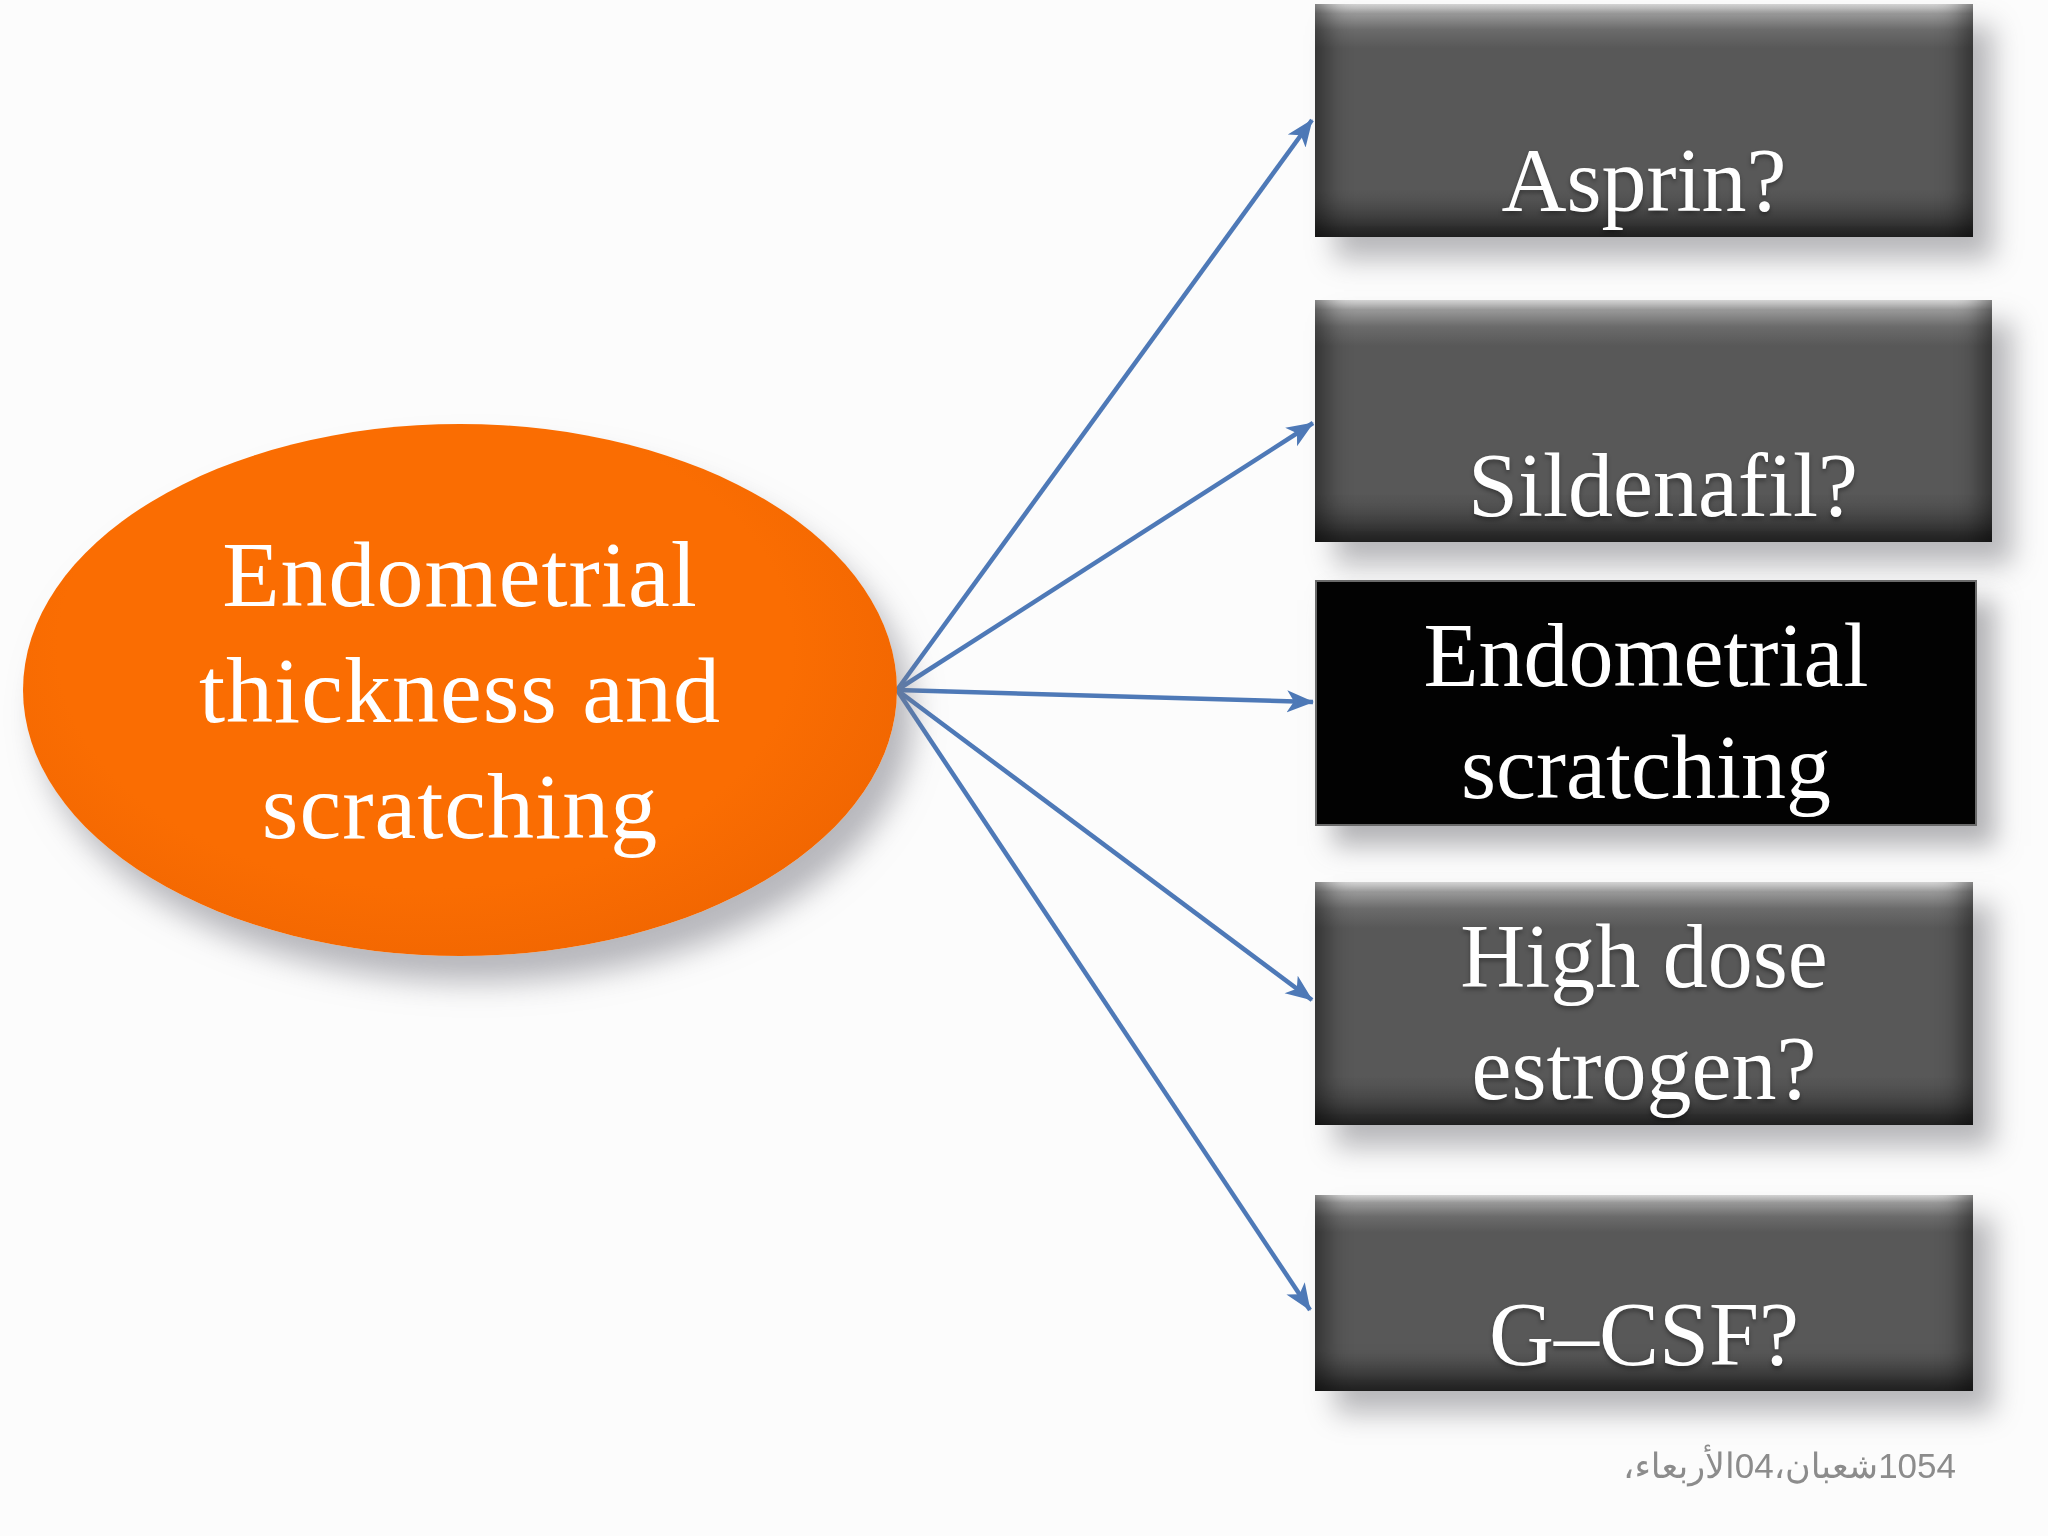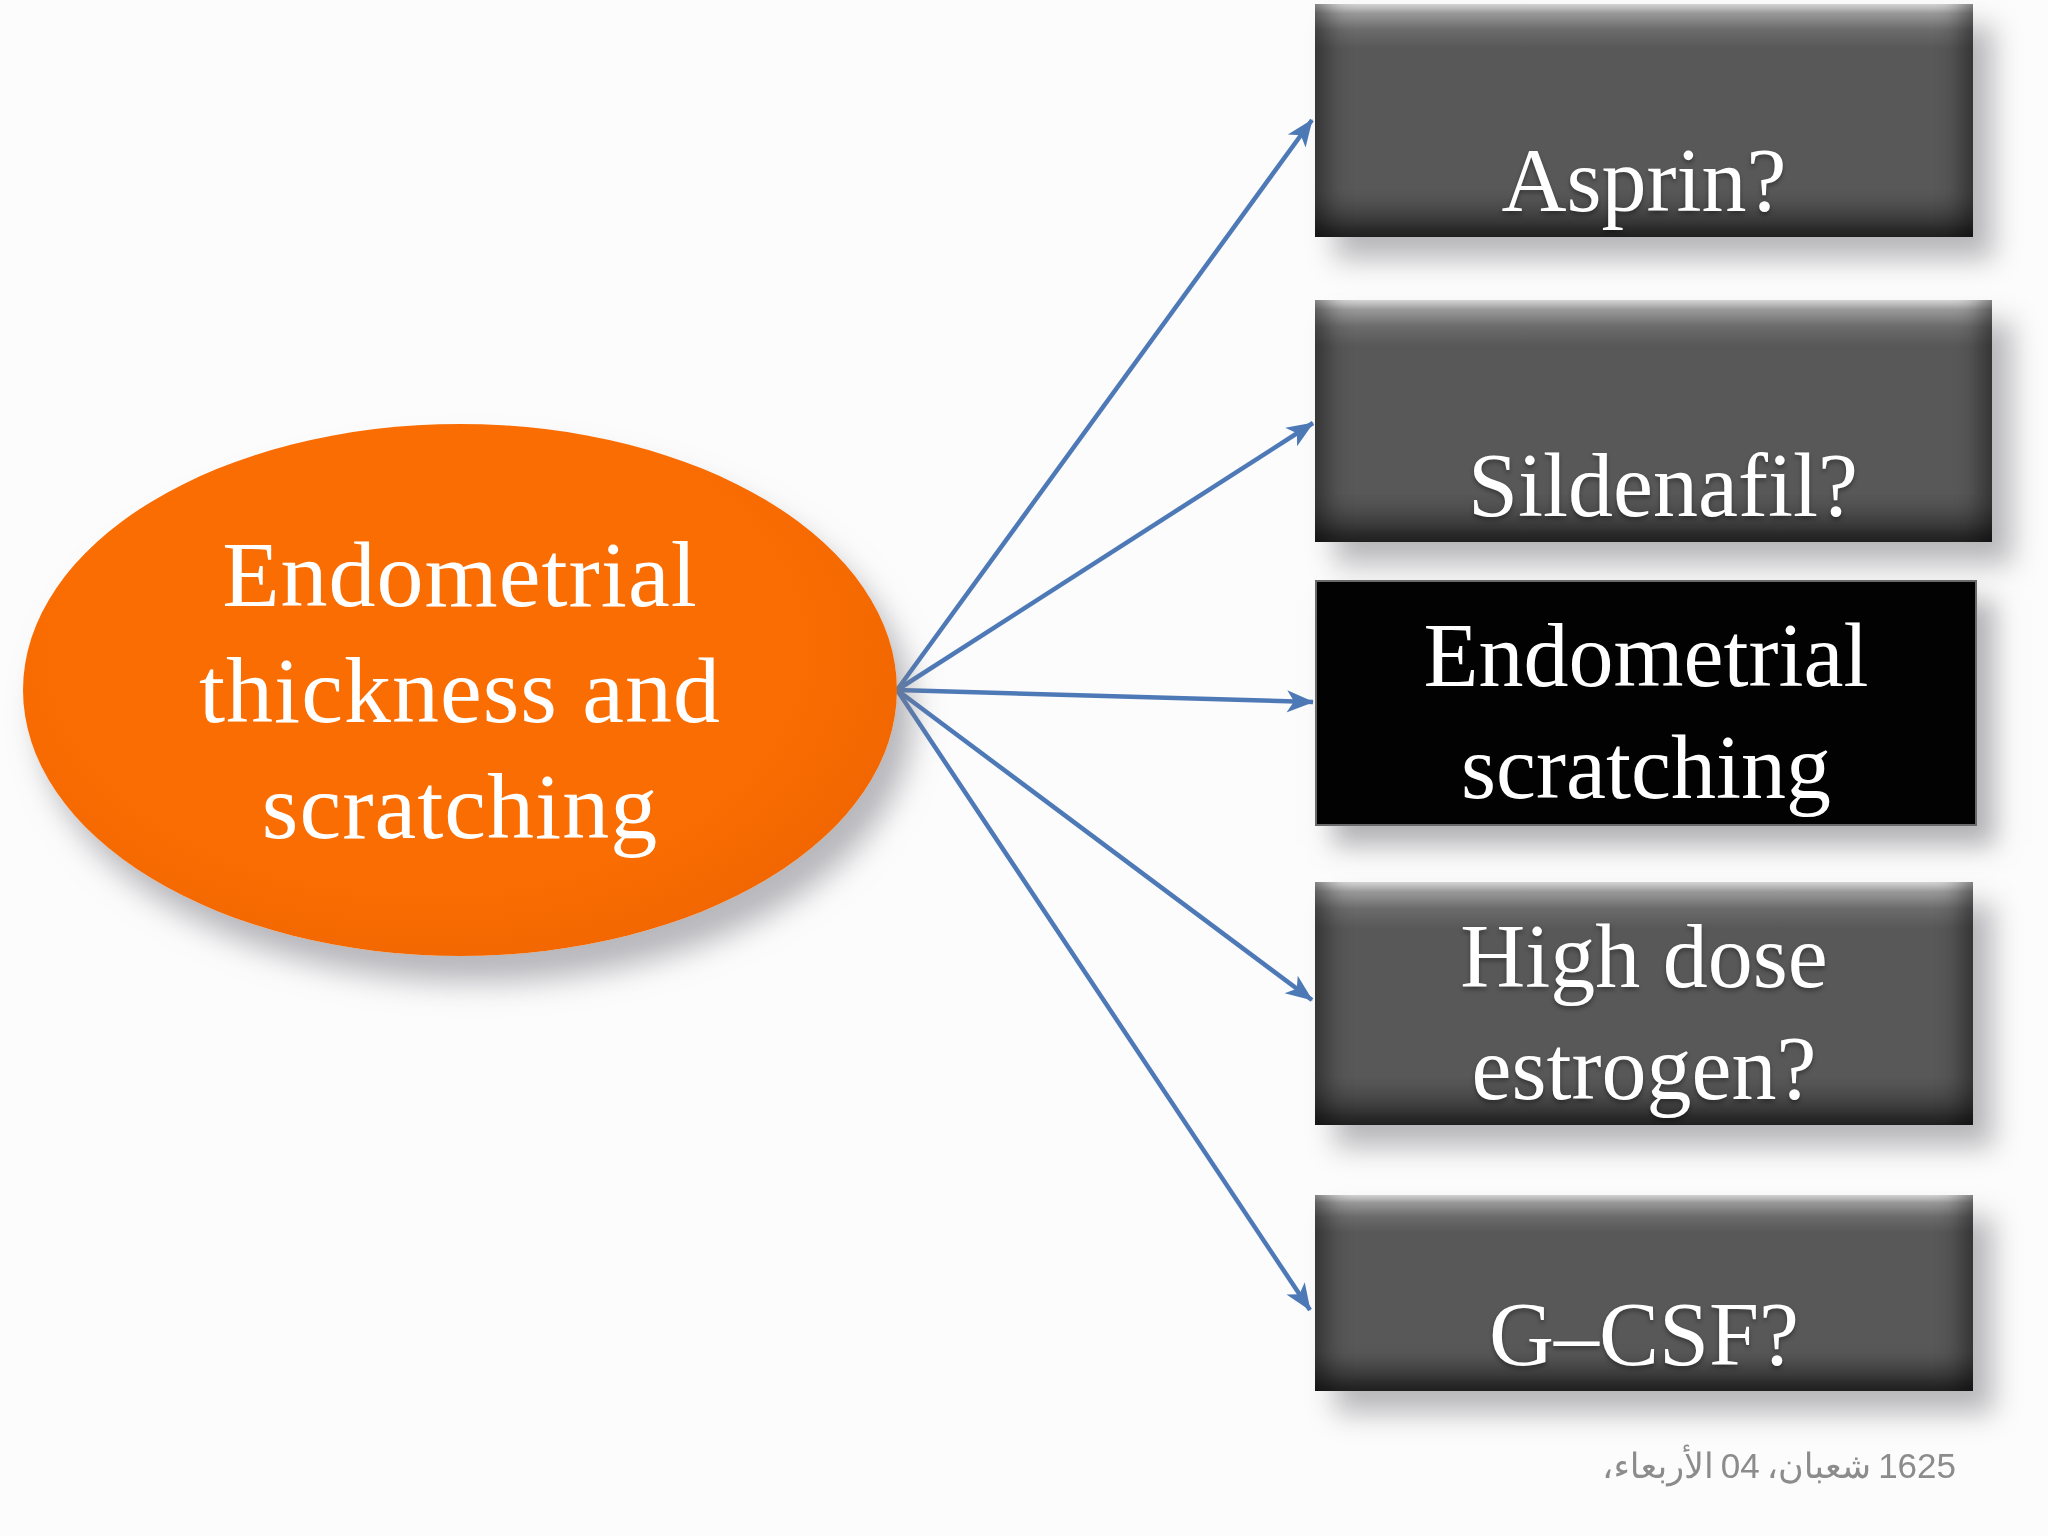--- a/index.html
+++ b/index.html
@@ -91,21 +91,21 @@
   }
   .connectors .ah { fill: var(--connector-blue, #4E79B7); }
 
   
   .date-line {
     position: absolute;
     top: 1446px;
     right: 92px;
     display: flex;
     flex-direction: row;
-    gap: 7px;
+    gap: 0;
     align-items: baseline;
     color: var(--date-gray, #8C8C8C);
     font-family: "Liberation Sans", sans-serif;
     font-size: 35px;
   }
   .date-line bdi { unicode-bidi: isolate; }
 </style>
 </head>
 <body>
 
@@ -155,16 +155,16 @@
   </div>
 
   <div class="node gray node-5">
     <span class="line">G–CSF?</span>
   </div>
 
   <div class="date-line">
     <bdi>الأربعاء،</bdi>
     <bdi>04</bdi>
     <bdi>شعبان،</bdi>
-    <bdi>1625</bdi>
+    <bdi>1054</bdi>
   </div>
 
 </div>
 
 </body></html>

